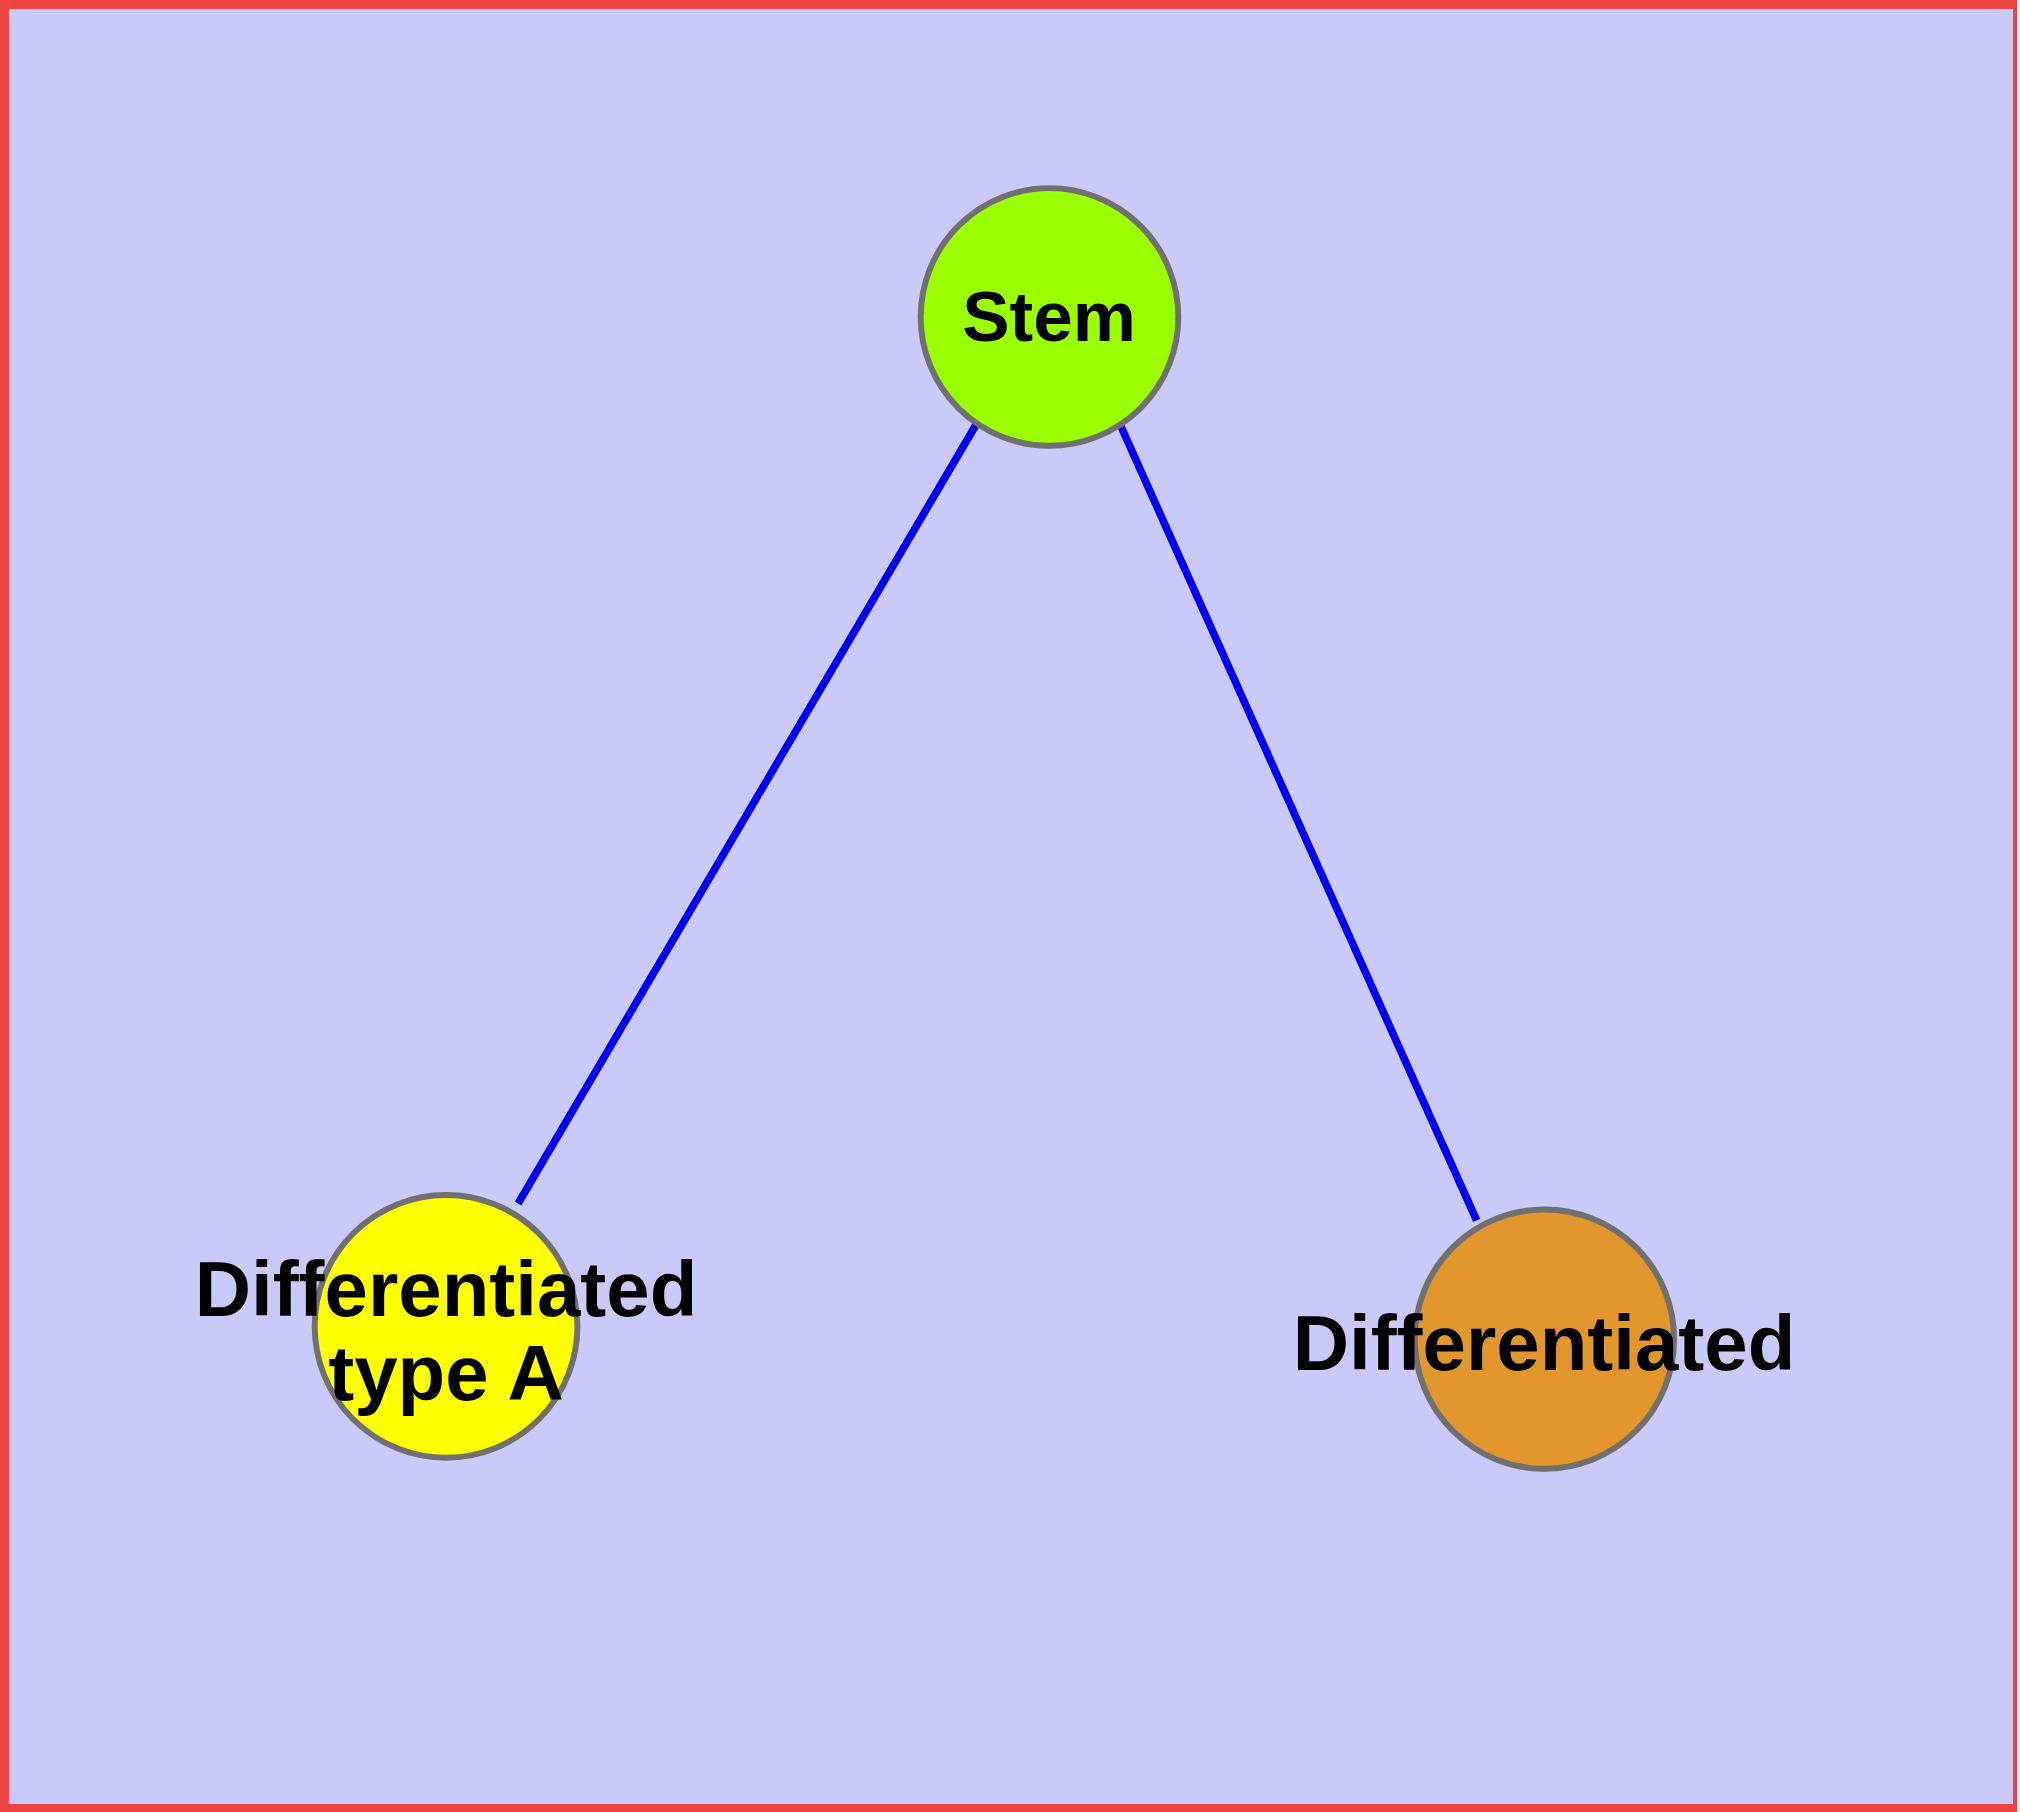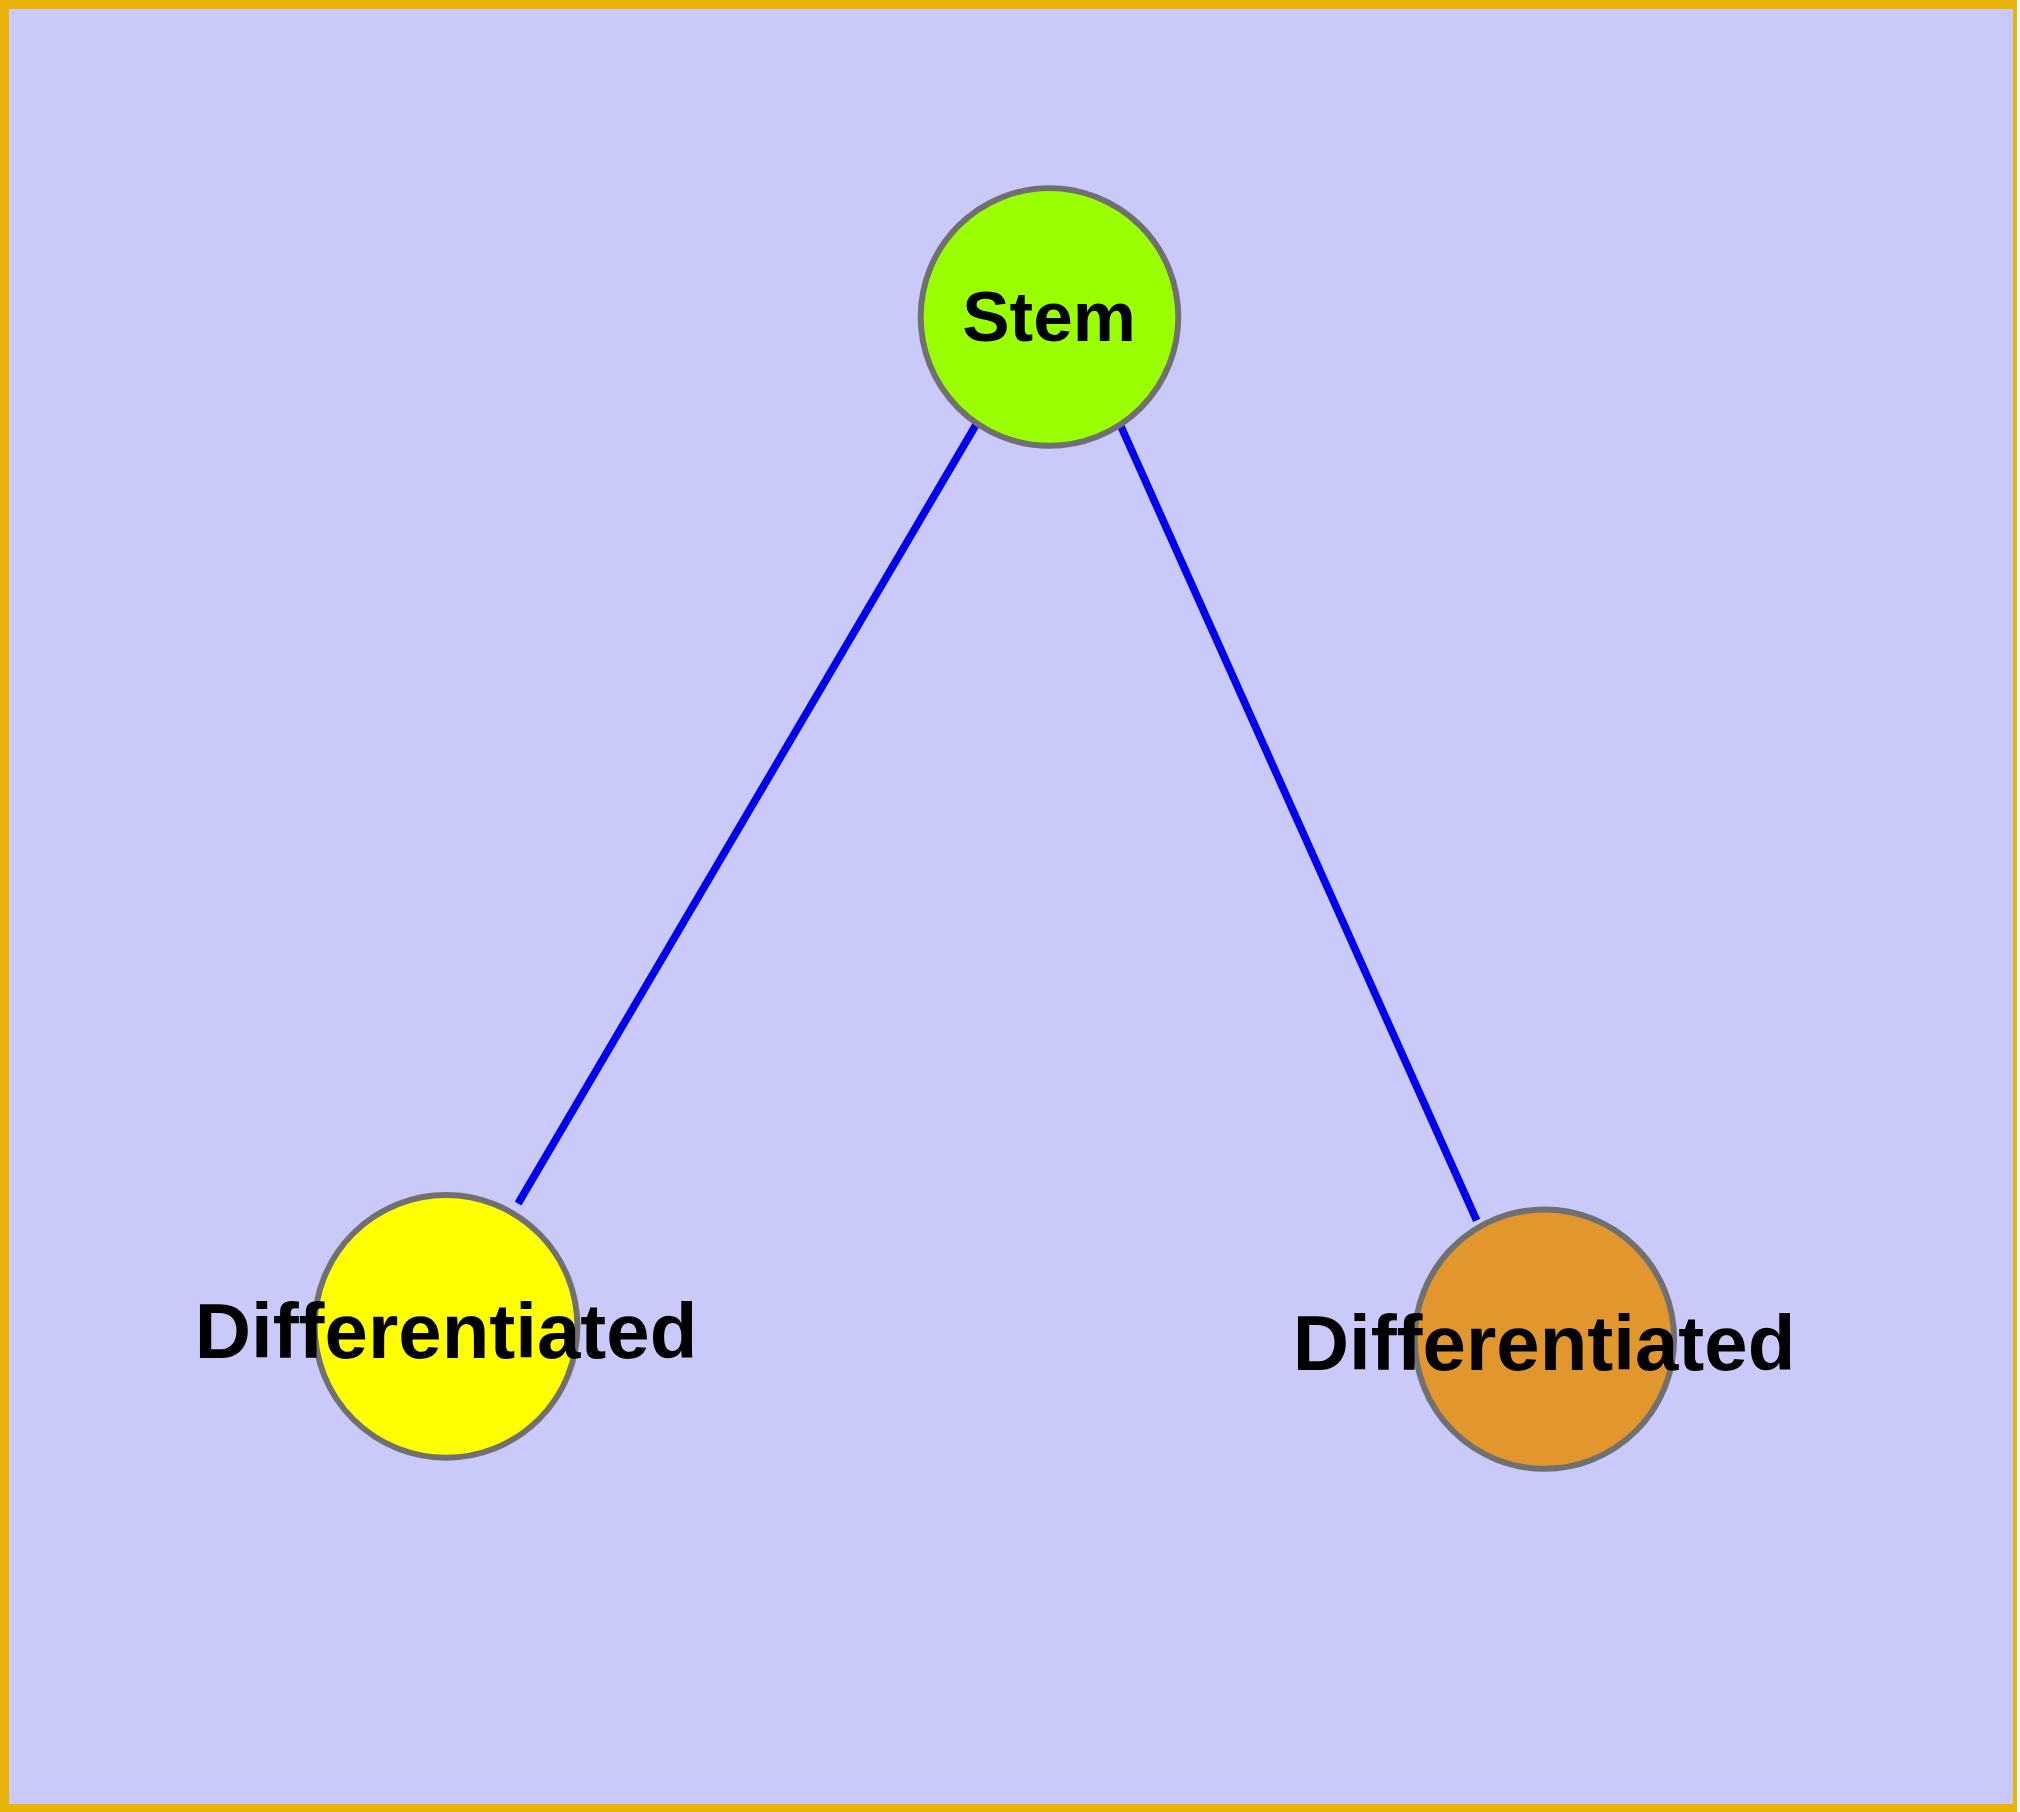--- a/index.html
+++ b/index.html
@@ -11,21 +11,21 @@
   body {
     width: 2021px;
     height: 1812px;
     overflow: hidden;
     font-family: "Liberation Sans", sans-serif;
   }
   #canvas {
     position: relative;
     width: 2017px;
     height: 1812px;
-    background: #eab308;
+    background: #ef4444;
     box-sizing: border-box;
   }
   #plot-area {
     position: absolute;
     left: 8.5px;
     top: 8.5px;
     width: 2004px;
     height: 1795px;
     background: #c9c9fa;
   }
@@ -89,19 +89,20 @@
       <circle cx="1822" cy="1580" r="153" fill="#e2962e" stroke="#707070" stroke-width="7"></circle>
     </g>
   </svg>
 
   <div class="node-label label-stem">
     <span class="label-line">Stem</span>
   </div>
 
   <div class="node-label label-type-a">
     <span class="label-line">Differentiated</span>
+    <span class="label-line">type A</span>
   </div>
 
   <div class="node-label label-type-b">
     <span class="label-line">Differentiated</span>
   </div>
 </div>
 
 
 </body></html>

